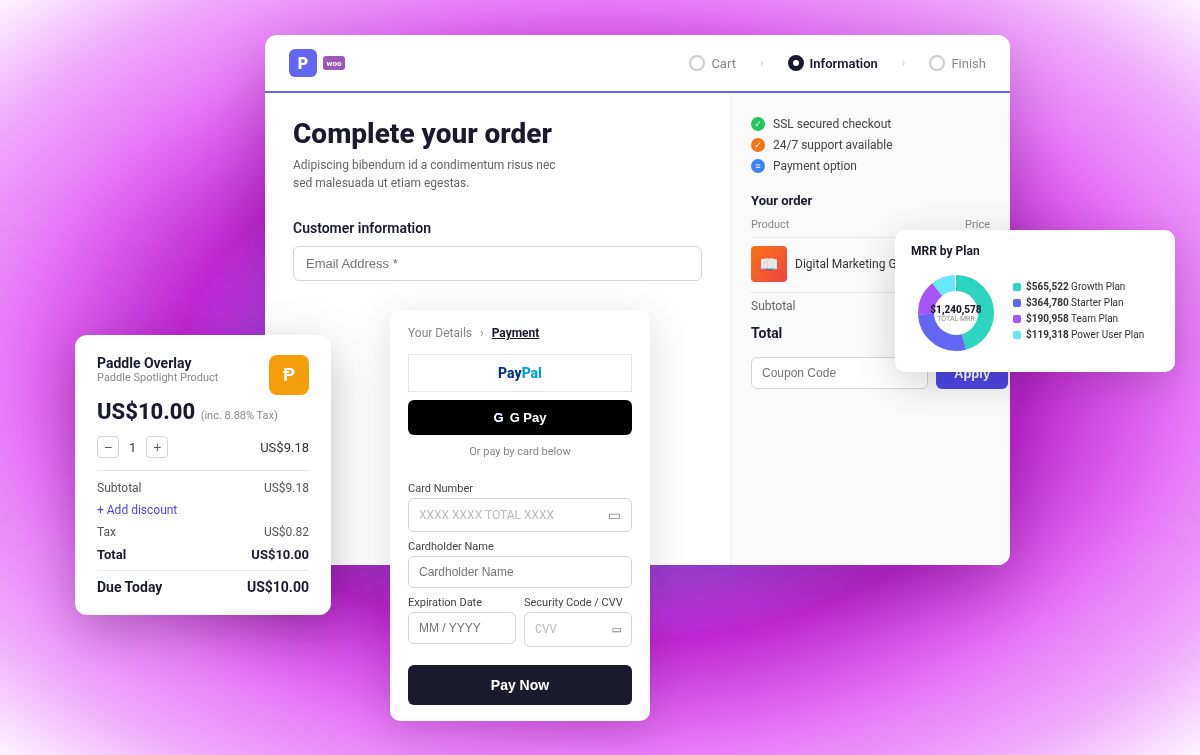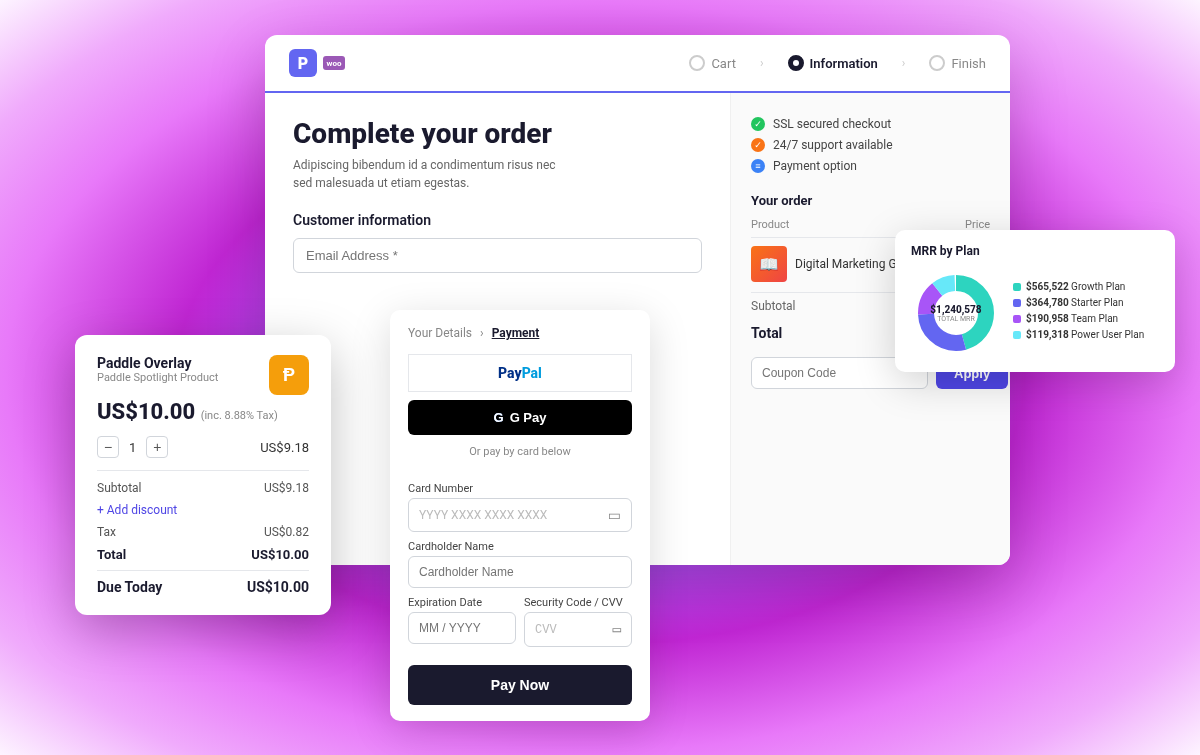--- a/index.html
+++ b/index.html
@@ -128,21 +128,21 @@
       font-size: 28px;
       font-weight: 800;
       color: #1a1a2e;
       margin-bottom: 6px;
     }
     .page-subtitle {
       font-size: 12px;
       color: #666;
       max-width: 280px;
       line-height: 1.5;
-      margin-bottom: 20px;
+      margin-bottom: 28px;
     }
     .section-title {
       font-size: 14px;
       font-weight: 600;
       color: #1a1a2e;
       margin-bottom: 10px;
     }
     .input-field {
       width: 100%;
       border: 1px solid #d1d5db;
@@ -725,21 +725,21 @@
   <button class="gpay-btn">
     <span style="background:linear-gradient(#4285f4,#4285f4);-webkit-background-clip:text;color:white;font-weight:700;">G</span>
     <span>G Pay</span>
   </button>
 
   <div class="or-divider">Or pay by card below</div>
 
   <div>
     <div class="payment-input-label">Card Number</div>
     <div class="payment-input" style="display:flex;justify-content:space-between;align-items:center;">
-      <span style="color:#bbb;font-size:12px;">YYYY XXXX XXXX XXXX</span>
+      <span style="color:#bbb;font-size:12px;">XXXX XXXX TOTAL XXXX</span>
       <span class="card-icon">▭</span>
     </div>
   </div>
 
   <div>
     <div class="payment-input-label">Cardholder Name</div>
     <input class="payment-input" type="text" placeholder="Cardholder Name" style="">
   </div>
 
   <div class="payment-row">

